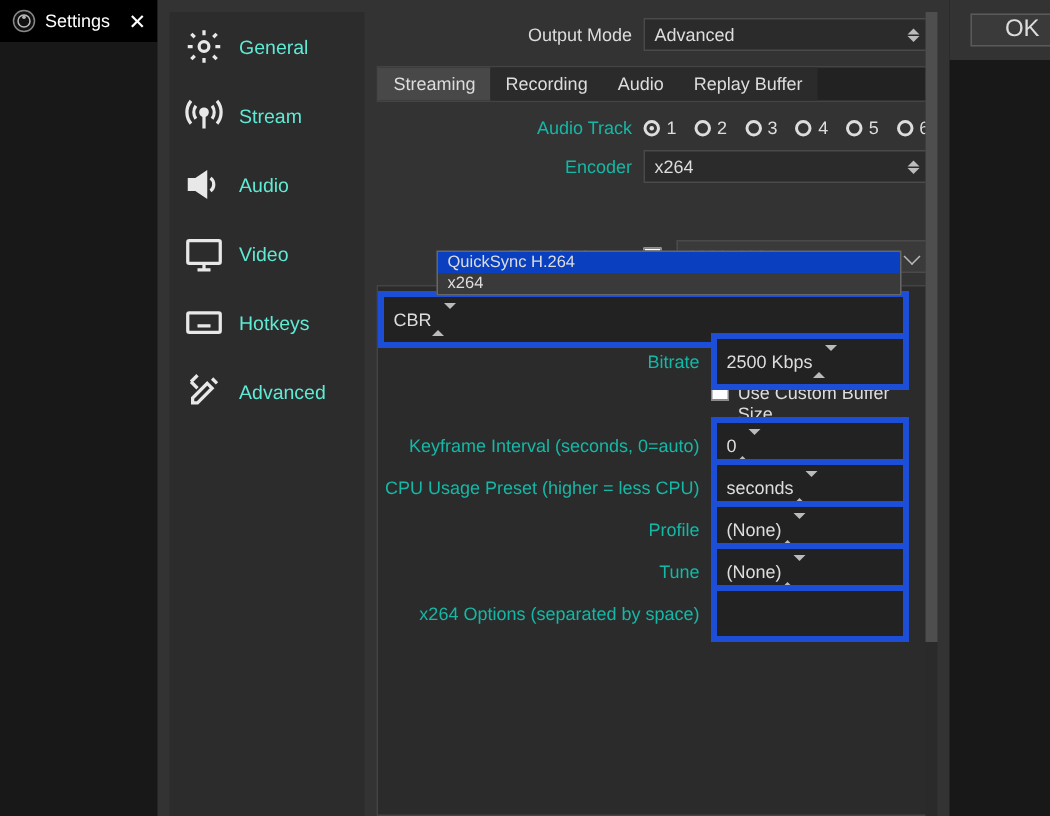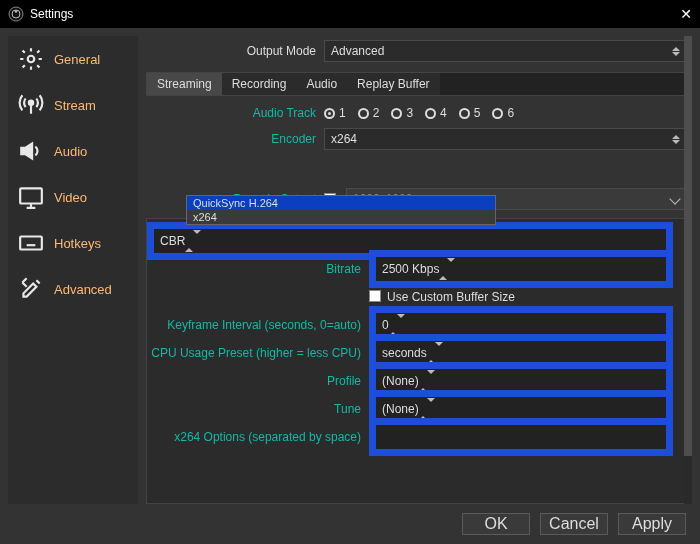--- a/index.html
+++ b/index.html
@@ -1,24 +1,24 @@
 <!DOCTYPE html>
 <html><head>
 <meta charset="utf-8">
 <style>
   * { box-sizing: border-box; margin: 0; padding: 0; font-family: "Segoe UI", Arial, sans-serif; }
   html, body { width: 700px; height: 544px; background: #000; overflow: hidden; }
-  .window { width: 700px; height: 544px; background: #181818; display: flex; flex-direction: column; }
+  .window { width: 700px; height: 544px; background: #181818; display: flex; flex-direction: row; }
   .titlebar { height: 28px; background: #000; display: flex; align-items: center; padding: 0 8px; color: #fff; font-size: 12px; }
   .titlebar .app-icon { width: 16px; height: 16px; margin-right: 6px; }
   .titlebar .title { flex: 1; }
   .titlebar .close-x { width: 24px; text-align: right; font-size: 14px; cursor: pointer; }
   .body { flex: 1; display: flex; background: #333333; padding: 8px 8px 0 8px; gap: 8px; position: relative; }
   .sidebar { width: 130px; background: #2c2c2c; display: flex; flex-direction: column; }
-  .sidebar-item { display: flex; align-items: center; gap: 10px; height: 46px; padding: 0 10px; color: #fdba74; font-size: 13px; cursor: pointer; }
+  .sidebar-item { display: flex; align-items: center; gap: 10px; height: 46px; padding: 0 10px; color: #5eead4; font-size: 13px; cursor: pointer; }
   .sidebar-item.active { background: #444444; }
   .sidebar-item .icon { width: 26px; height: 26px; display: flex; align-items: center; justify-content: center; }
   .main { flex: 1; display: flex; flex-direction: column; position: relative; }
   .topctrl { height: 30px; display: flex; align-items: center; padding-right: 6px; }
   .topctrl .lbl { width: 178px; text-align: right; padding-right: 8px; color: #ddd; font-size: 12px; }
   .select { flex: 1; height: 22px; background: #2b2b2b; border: 1px solid #4a4a4a; display: flex; align-items: center; padding: 0 6px; color: #ddd; font-size: 12px; position: relative; }
   .select .spin { position: absolute; right: 2px; top: 1px; width: 14px; height: 18px; display: flex; flex-direction: column; justify-content: center; gap: 1px; }
   .tri-up, .tri-down { width: 0; height: 0; border-left: 4px solid transparent; border-right: 4px solid transparent; margin: 0 auto; }
   .tri-up { border-bottom: 4px solid #bbb; }
   .tri-down { border-top: 4px solid #bbb; }
@@ -30,21 +30,21 @@
   .formrow .lbl { width: 178px; text-align: right; padding-right: 8px; color: #14b8a6; font-size: 12px; white-space: nowrap; }
   .radios { flex: 1; display: flex; align-items: center; gap: 12px; color: #ddd; font-size: 12px; }
   .radio { display: flex; align-items: center; gap: 4px; cursor: pointer; }
   .radio .dot { width: 11px; height: 11px; border-radius: 50%; border: 2px solid #ddd; display: inline-block; position: relative; }
   .radio.sel .dot::after { content: ""; position: absolute; top: 2px; left: 2px; width: 3px; height: 3px; border-radius: 50%; background: #ddd; }
   .checkbox { width: 12px; height: 12px; background: #fff; border: 1px solid #888; margin-right: 6px; }
   .input-disabled { flex: 1; height: 22px; background: #3a3a3a; border: 1px solid #4a4a4a; display: flex; align-items: center; padding: 0 6px; color: #888; font-size: 12px; position: relative; margin-left: 4px; }
   .panel { margin: 6px 6px 0 0; background: #2b2b2b; border: 1px solid #444; padding: 8px 0; flex: 1; overflow: hidden; }
   .panel .formrow { height: 28px; }
   .panel .lbl { width: 222px; font-size: 12px; }
-  .textinput { flex: 1; height: 38px; background: #222; border: 7px solid #1d4ed8; display: flex; align-items: center; padding: 0 6px; color: #ddd; font-size: 12px; position: relative; margin-right: 6px; }
+  .textinput { flex: 1; height: 38px; background: #222; border: 4px solid #1d4ed8; display: flex; align-items: center; padding: 0 6px; color: #ddd; font-size: 12px; position: relative; margin-right: 6px; }
   .checkrow { flex: 1; display: flex; align-items: flex-start; color: #ddd; font-size: 12px; }
   .dropdown-overlay { position: absolute; top: 167px; left: 186px; width: 310px; background: #3a3a3a; border: 1px solid #666; z-index: 50; }
   .dropdown-overlay .opt { height: 14px; line-height: 14px; padding: 0 6px; font-size: 11px; color: #ddd; cursor: pointer; }
   .dropdown-overlay .opt.hl { background: #0a3fbf; }
   .footer { height: 40px; background: #333333; display: flex; align-items: center; justify-content: flex-end; gap: 10px; padding: 0 14px; }
   .btn { width: 68px; height: 22px; background: #3a3a3a; border: 1px solid #5a5a5a; color: #ddd; font-size: 16px; display: flex; align-items: center; justify-content: center; cursor: pointer; }
   .scrolltrack { position: absolute; top: 0; right: 0; width: 8px; height: 100%; background: #2a2a2a; }
   .scrollthumb { position: absolute; top: 0; right: 0; width: 8px; height: 420px; background: #4e4e4e; border-radius: 0; }
   svg { display: block; }
 </style>

